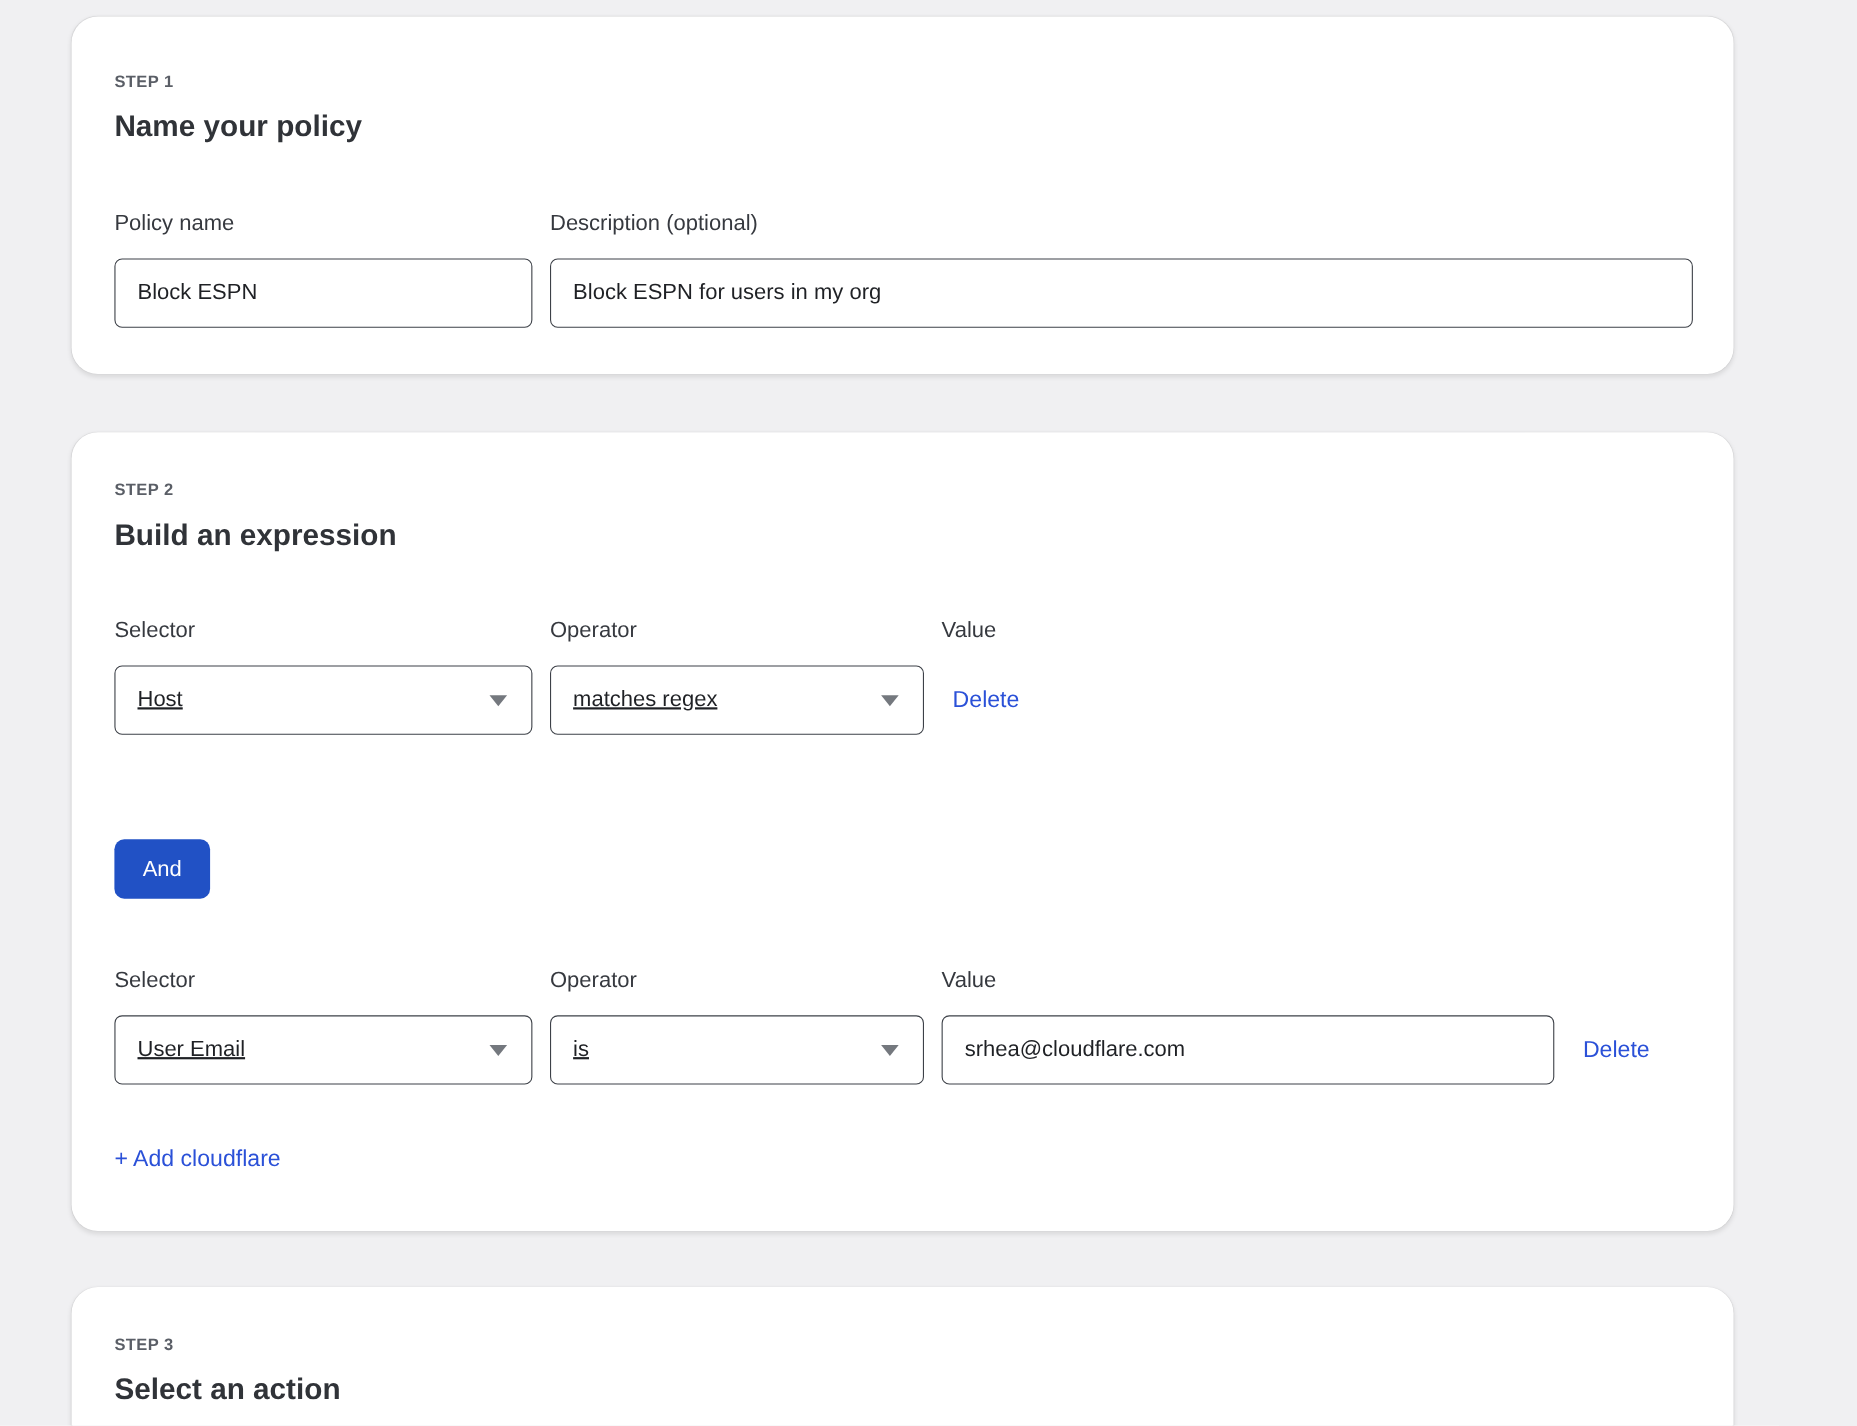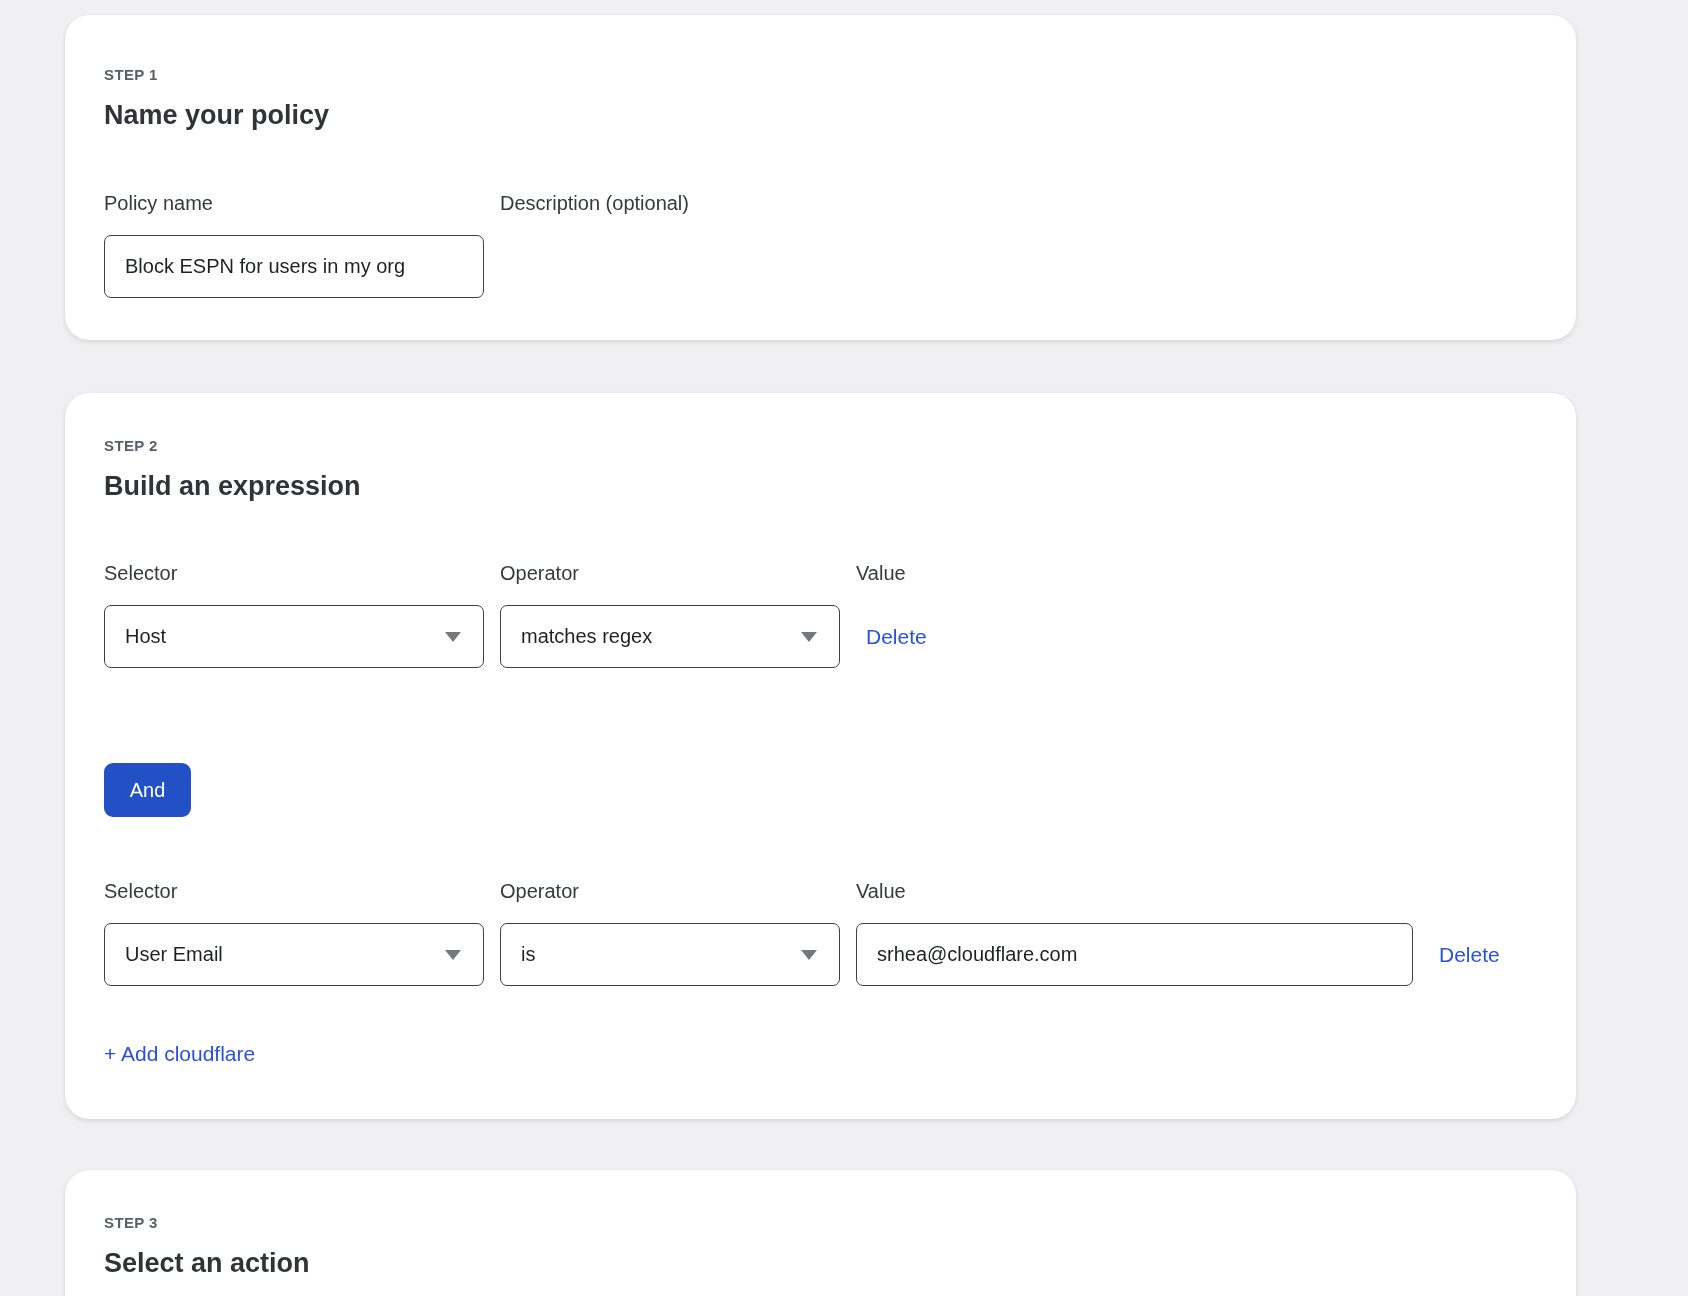--- a/index.html
+++ b/index.html
@@ -81,21 +81,21 @@
     height: 63px;
     border: 1px solid #3d4148;
     border-radius: 7px;
     background: #ffffff;
     display: flex;
     align-items: center;
     justify-content: space-between;
     padding: 0 22px 0 20px;
     cursor: pointer;
   }
-  .select-text { font-size: 20px; color: #1f2125; }
+  .select-text { font-size: 20px; color: #1f2125; text-decoration: underline; }
   .caret {
     width: 0; height: 0;
     border-left: 8px solid transparent;
     border-right: 8px solid transparent;
     border-top: 10px solid #74787e;
     flex: 0 0 auto;
     margin-left: 12px;
   }
 
   .delete-cell {
@@ -139,20 +139,21 @@
 <div class="page">
 
   <section class="card card-1">
     <div class="step-label">STEP 1</div>
     <h2 class="card-title">Name your policy</h2>
 
     <div class="fields-grid">
       <div class="field-label">Policy name</div>
       <div class="field-label">Description (optional)</div>
 
+      <input class="text-input" type="text" value="Block ESPN" style="">
       <input class="text-input" type="text" value="Block ESPN for users in my org" style="">
     </div>
   </section>
 
   <section class="card card-2">
     <div class="step-label">STEP 2</div>
     <h2 class="card-title">Build an expression</h2>
 
     
     <div class="cond-grid first">

